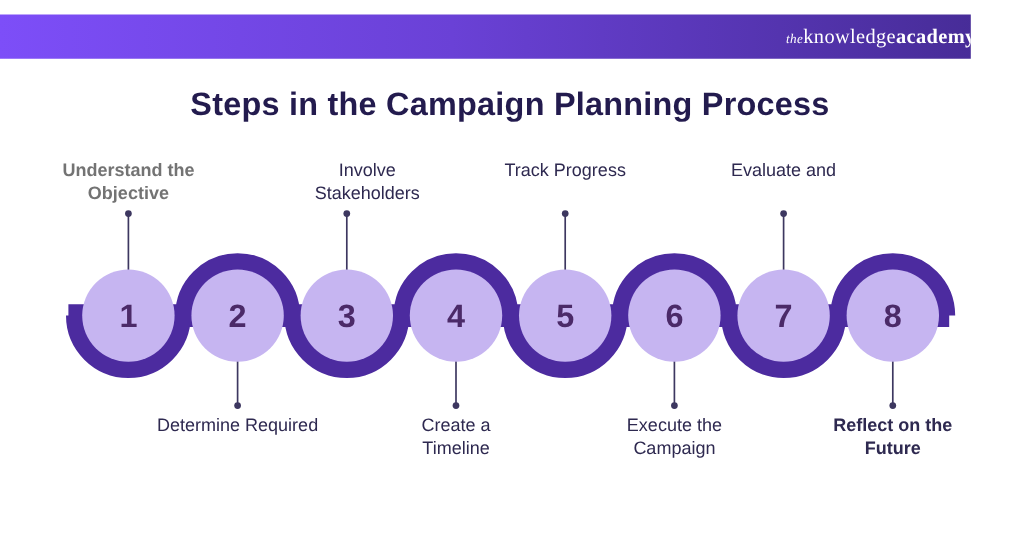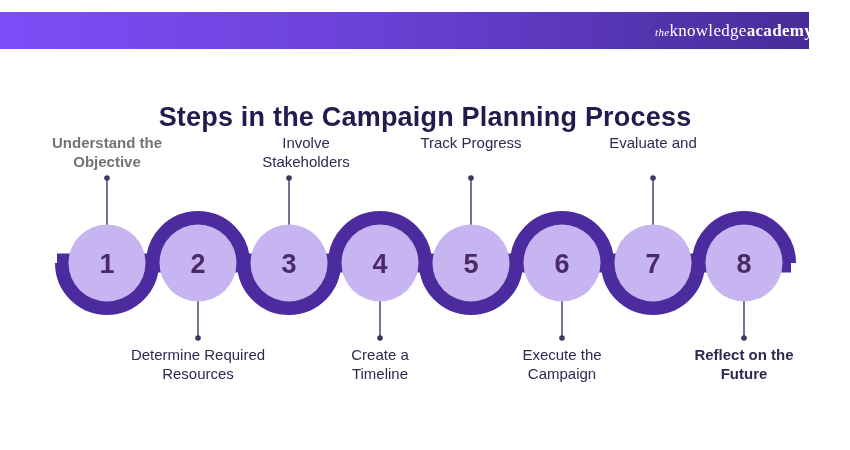--- a/index.html
+++ b/index.html
@@ -37,21 +37,21 @@
 <body>
 
 <div id="canvas" style="background: rgb(255, 255, 255);">
 
   <div id="header-bar" style="background: linear-gradient(90deg, rgb(125, 78, 248) 0%, rgb(106, 65, 214) 45%, rgb(69, 43, 148) 100%);">
     <div id="logo">
       <span class="lg-the">the</span><span class="lg-knowledge">knowledge</span><span class="lg-academy">academy</span>
     </div>
   </div>
 
-  <div id="main-title" style="color: rgb(35, 27, 78); margin-top: 30px;">Steps in the Campaign Planning Process</div>
+  <div id="main-title" style="color: rgb(35, 27, 78);">Steps in the Campaign Planning Process</div>
 
   <svg id="diagram-svg" width="850" height="450" viewBox="0 0 850 450">
       <path d="M 57 263 L 64.5 263 A 42.5 42.5 0 0 0 149.5 263 L 155.5 263 A 42.5 42.5 0 0 1 240.5 263 L 246.5 263 A 42.5 42.5 0 0 0 331.5 263 L 337.5 263 A 42.5 42.5 0 0 1 422.5 263 L 428.5 263 A 42.5 42.5 0 0 0 513.5 263 L 519.5 263 A 42.5 42.5 0 0 1 604.5 263 L 610.5 263 A 42.5 42.5 0 0 0 695.5 263 L 701.5 263 A 42.5 42.5 0 0 1 786.5 263 L 791 263" fill="none" stroke="#4c2b9f" stroke-width="19"></path>
       <line x1="107" y1="178" x2="107" y2="226.5" stroke="#3d3760" stroke-width="1.4"></line>
       <circle cx="107" cy="178" r="2.8" fill="#3d3760"></circle>
       <circle cx="107" cy="263" r="38.5" fill="#c6b5f1"></circle>
       <text x="107" y="272.5" text-anchor="middle" fill="#4b2a68" font-size="27" font-weight="bold" font-family="&quot;Liberation Sans&quot;,sans-serif">1</text>
       <line x1="198" y1="338" x2="198" y2="299.5" stroke="#3d3760" stroke-width="1.4"></line>
       <circle cx="198" cy="338" r="2.8" fill="#3d3760"></circle>
       <circle cx="198" cy="263" r="38.5" fill="#c6b5f1"></circle>
@@ -82,21 +82,20 @@
       <text x="744" y="272.5" text-anchor="middle" fill="#4b2a68" font-size="27" font-weight="bold" font-family="&quot;Liberation Sans&quot;,sans-serif">8</text>
     </svg>
 
   <div id="labels-layer">
       <div class="step-label top bold" style="left: 107px; color: #737373;">
         <div>Understand the</div>
         <div>Objective</div>
       </div>
       <div class="step-label bottom" style="left: 198px; color: rgb(46, 41, 80);">
         <div>Determine Required</div>
-        <div>Resources</div>
       </div>
       <div class="step-label top" style="left: 306px; color: rgb(46, 41, 80);">
         <div>Involve</div>
         <div>Stakeholders</div>
       </div>
       <div class="step-label bottom" style="left: 380px; color: rgb(46, 41, 80);">
         <div>Create a</div>
         <div>Timeline</div>
       </div>
       <div class="step-label top" style="left: 471px; color: rgb(46, 41, 80);">

